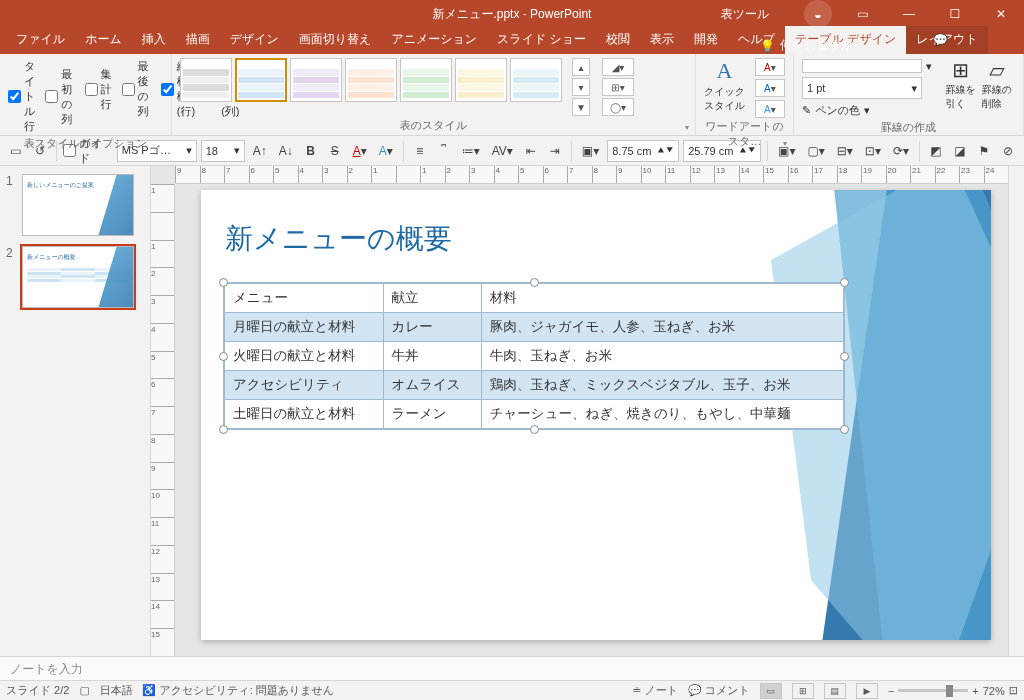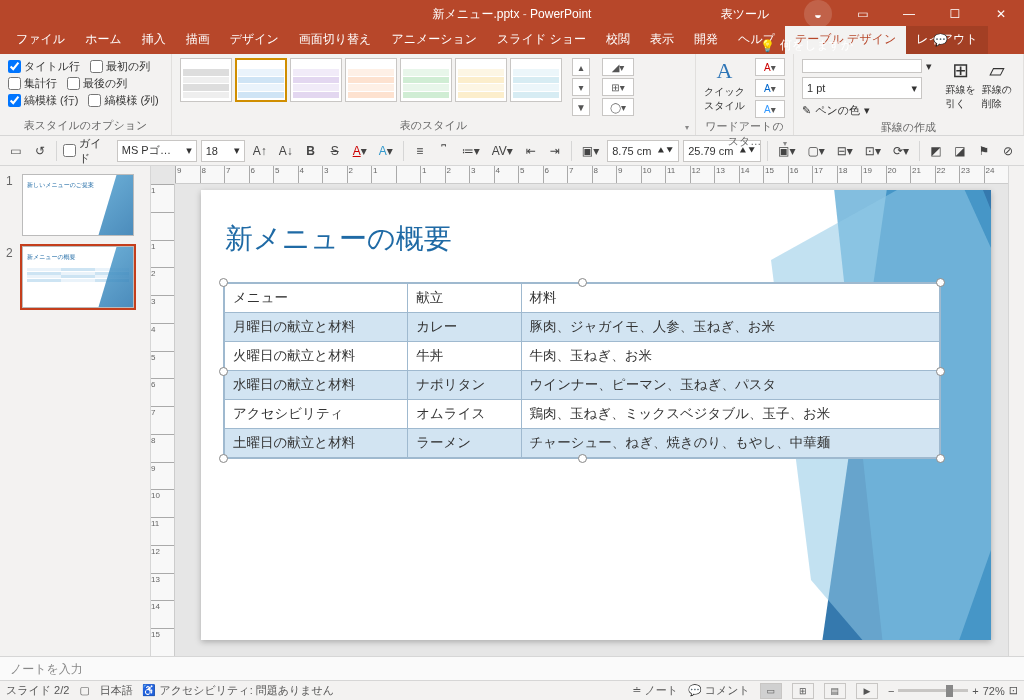--- a/index.html
+++ b/index.html
@@ -66,21 +66,21 @@
 .rulerH { position:absolute; top:0; left:24px; right:16px; height:18px; background:#f8f8f8; border-bottom:1px solid #ccc; display:flex; align-items:center; font-size:8px; color:#666; overflow:hidden; }
 .rulerH .tick { width:31px; border-left:1px solid #aaa; padding-left:1px; height:100%; display:flex; align-items:flex-start; }
 .rulerV { position:absolute; top:18px; left:0; width:24px; bottom:0; background:#f8f8f8; border-right:1px solid #ccc; display:flex; flex-direction:column; font-size:8px; color:#666; overflow:hidden; }
 .rulerV .tick { height:31px; border-top:1px solid #aaa; padding-top:1px; }
 
 .slide { position:absolute; left:50px; top:24px; width:790px; height:450px; background:#fff; box-shadow:0 2px 6px rgba(0,0,0,.25); overflow:hidden; }
 .deco { position:absolute; right:-60px; top:-30px; width:280px; height:560px; }
 .deco svg { width:100%; height:100%; }
 .slidetitle { position:absolute; left:24px; top:30px; font-size:28px; color:#1f6aa5; font-weight:400; }
 
-.tblwrap { position:absolute; left:22px; top:92px; width:718px; border:1px solid #9fb9cf; }
+.tblwrap { position:absolute; left:22px; top:92px; width:622px; border:1px solid #9fb9cf; }
 .tblwrap .handle { position:absolute; width:9px; height:9px; background:#fff; border:1px solid #888; border-radius:50%; }
 .tblwrap .h-nw{left:-5px;top:-5px}.tblwrap .h-n{left:50%;top:-5px;margin-left:-4px}.tblwrap .h-ne{right:-5px;top:-5px}
 .tblwrap .h-w{left:-5px;top:50%;margin-top:-4px}.tblwrap .h-e{right:-5px;top:50%;margin-top:-4px}
 .tblwrap .h-sw{left:-5px;bottom:-5px}.tblwrap .h-s{left:50%;bottom:-5px;margin-left:-4px}.tblwrap .h-se{right:-5px;bottom:-5px}
 table.data { border-collapse:collapse; width:100%; font-size:13.5px; }
 table.data td { border:1px solid #9fb9cf; padding:5px 8px; }
 table.data tr:nth-child(1){ background:#fff; font-weight:500; }
 table.data tr:nth-child(even){ background:#d2e4f2; }
 table.data tr:nth-child(odd):not(:first-child){ background:#fff; }
 
@@ -129,21 +129,21 @@
   <div class="tab hot">レイアウト</div>
   <div class="tellme">
       <span>💡</span>
       <span>何をしますか</span>
     </div>
   <div class="share sysbtn">💬</div>
 </div>
 
 <div class="ribbon">
   <div class="group" style="width:172px">
-    <div class="body" style="flex-direction:column;gap:0">
+    <div class="body" style="flex-direction:row;gap:12px">
       <div style="display:flex;gap:10px">
         <label class="chk">
             <input type="checkbox" checked="" style="">
             <span>タイトル行</span>
           </label>
         <label class="chk">
             <input type="checkbox" style="">
             <span>最初の列</span>
           </label>
       </div>
@@ -458,25 +458,20 @@
                 <td>月曜日の献立と材料</td>
                 <td>カレー</td>
                 <td>豚肉、ジャガイモ、人参、玉ねぎ、お米</td>
               </tr>
               <tr>
                 <td>火曜日の献立と材料</td>
                 <td>牛丼</td>
                 <td>牛肉、玉ねぎ、お米</td>
               </tr>
               <tr>
-                <td>水曜日の献立と材料</td>
-                <td>ナポリタン</td>
-                <td>ウインナー、ピーマン、玉ねぎ、パスタ</td>
-              </tr>
-              <tr>
                 <td>アクセシビリティ</td>
                 <td>オムライス</td>
                 <td>鶏肉、玉ねぎ、ミックスベジタブル、玉子、お米</td>
               </tr>
               <tr>
                 <td>土曜日の献立と材料</td>
                 <td>ラーメン</td>
                 <td>チャーシュー、ねぎ、焼きのり、もやし、中華麺</td>
               </tr>
             </tbody>

